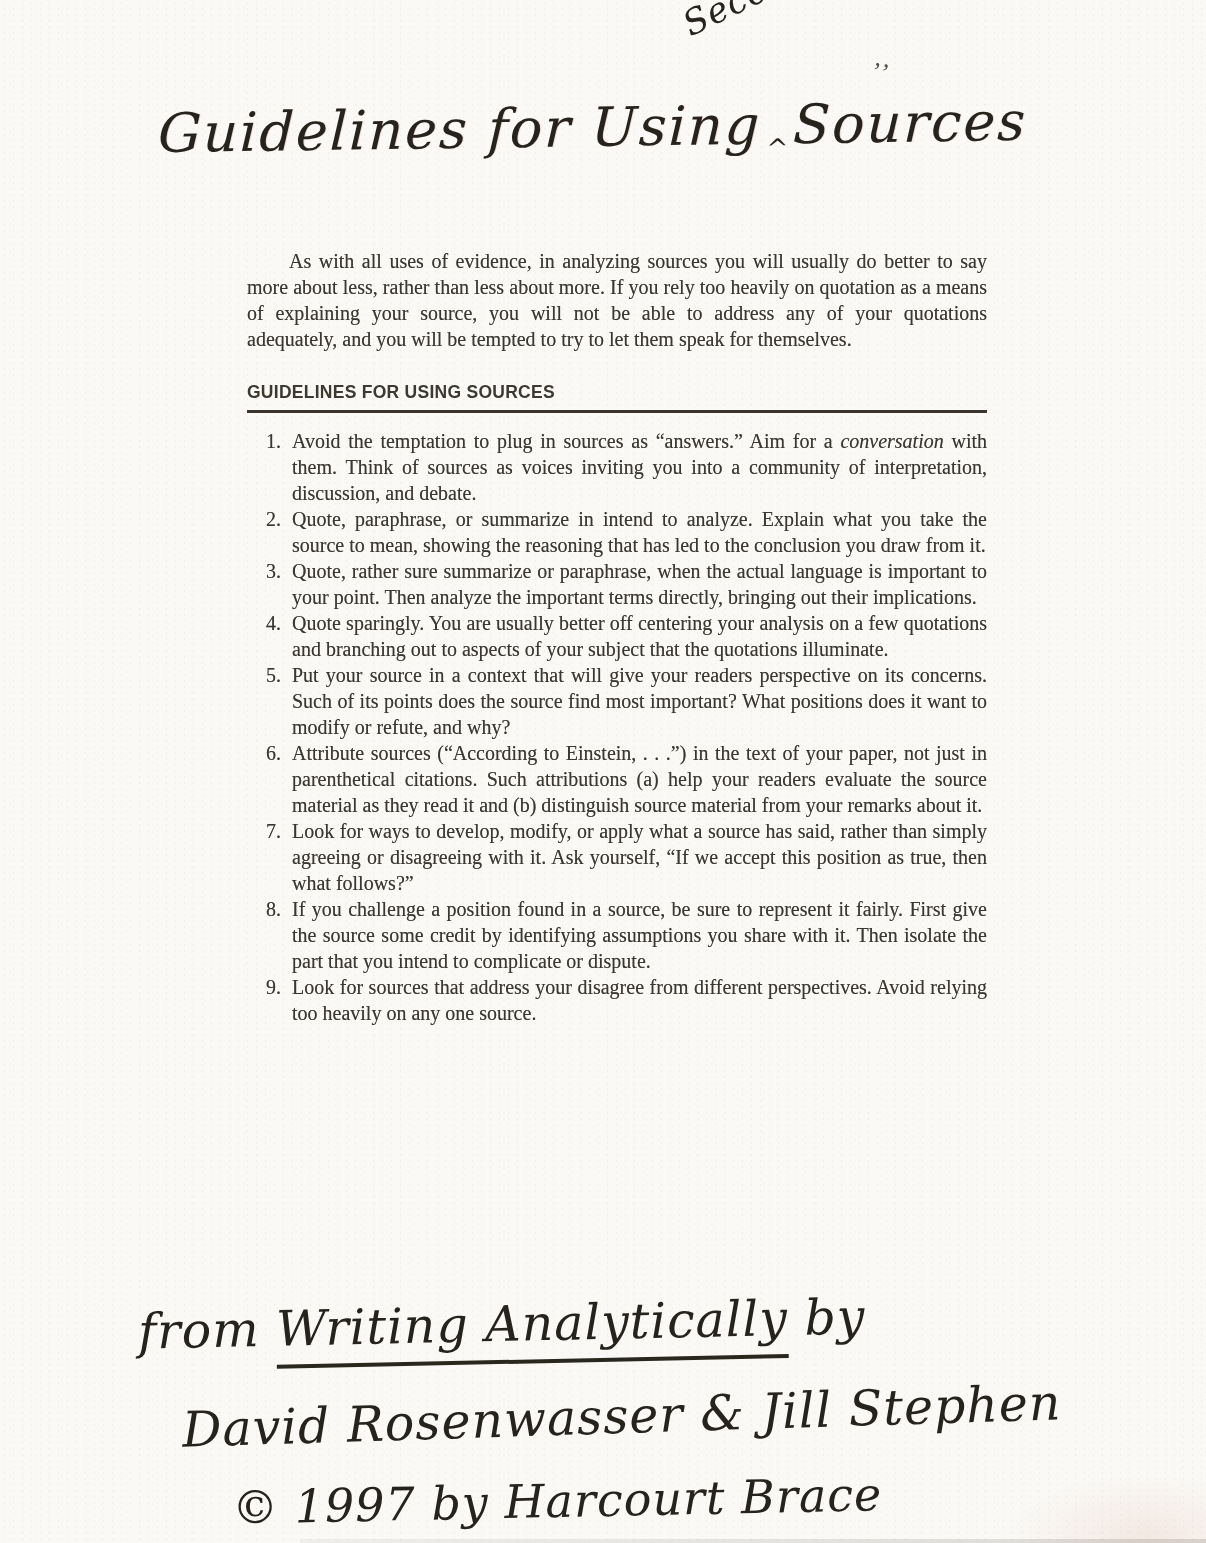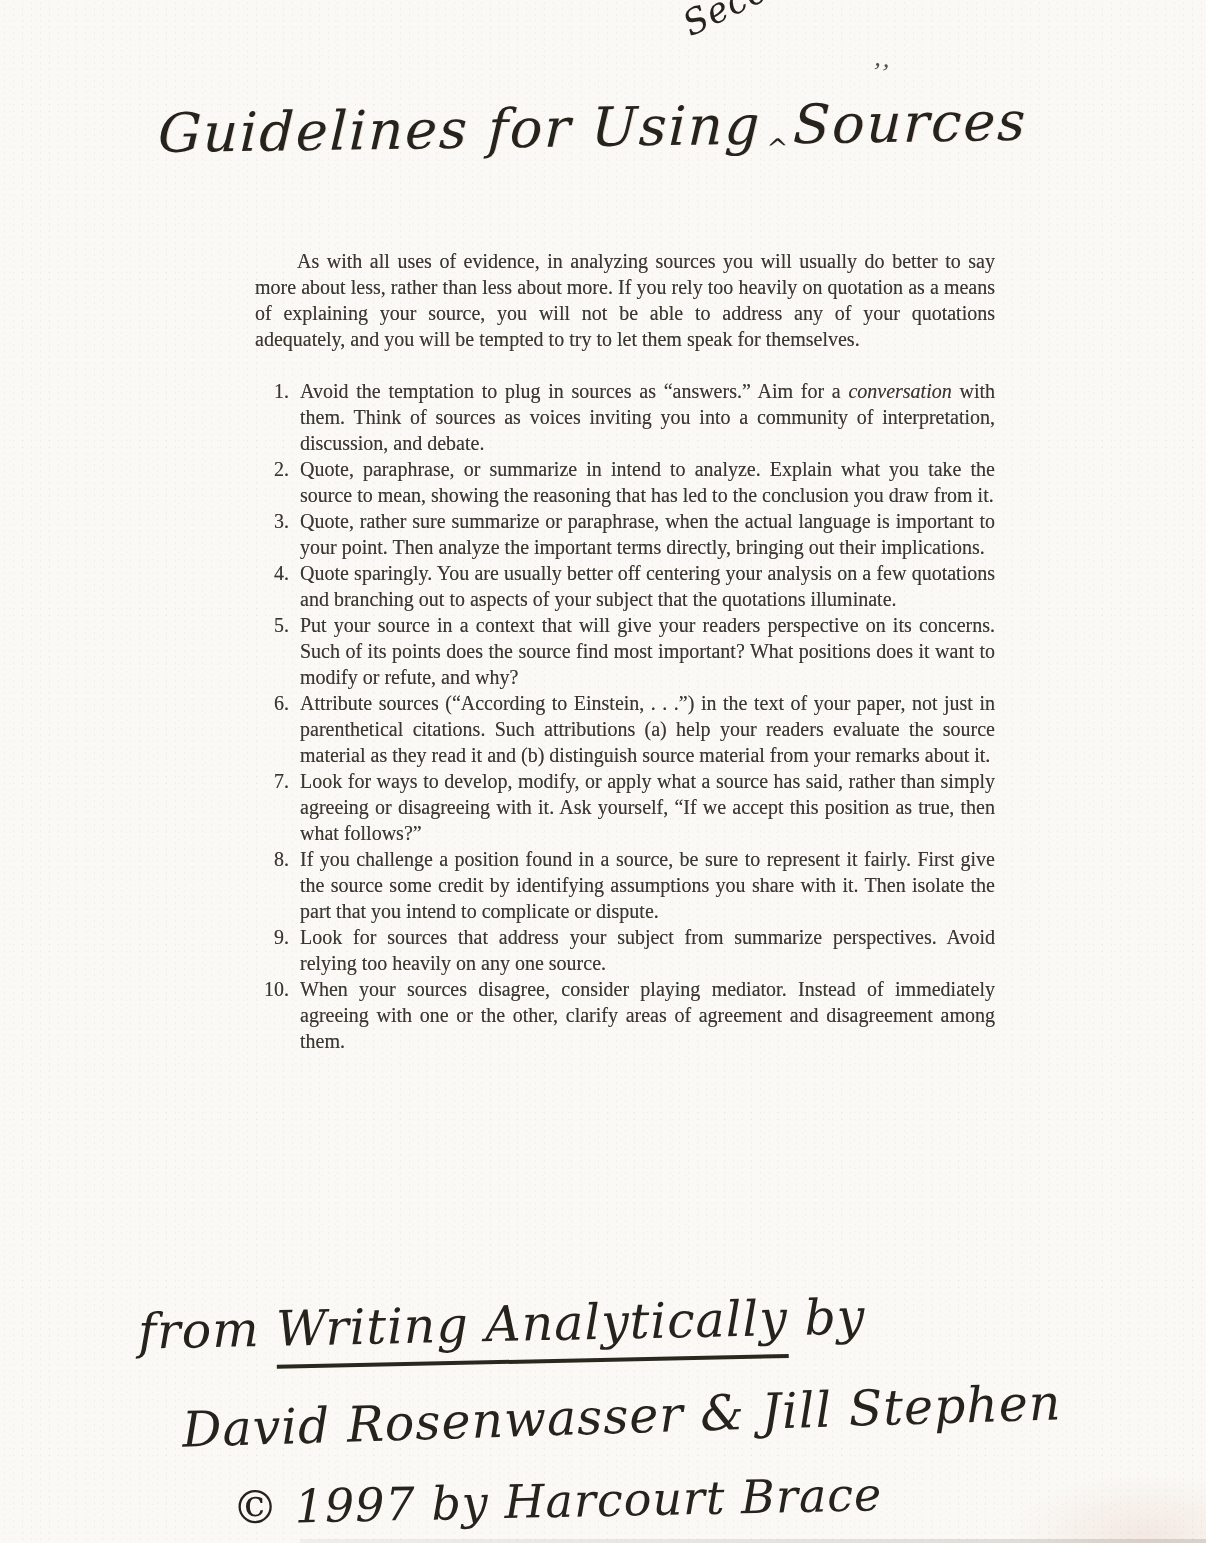--- a/index.html
+++ b/index.html
@@ -47,21 +47,21 @@
   .footer-line{position:absolute;letter-spacing:1px;}
   .footer-line-1{left:138px;top:1296px;font-size:49px;transform:rotate(-1.2deg);}
   .footer-line-2{left:182px;top:1388px;font-size:49px;transform:rotate(-1.8deg);}
   .footer-line-3{left:232px;top:1474px;font-size:46px;transform:rotate(-1.2deg);}
   .book-title-underline{
     border-bottom:4px solid #2a271f;
     padding-bottom:7px;
   }
   
   .typed{
-    position:absolute;left:255px;top:248px;width:740px;
+    position:absolute;left:247px;top:248px;width:740px;
     font-family:"Liberation Serif", serif;
     font-size:20px;line-height:26px;color:#3b3831;
     text-shadow:0 0 0.5px rgba(59,56,49,0.55);
   }
   .intro{margin:0 0 26px 0;text-indent:42px;text-align:justify;}
   .section-heading-row{
     border-bottom:3px solid #3a362e;
     padding-bottom:5px;margin-bottom:15px;
   }
   .section-heading{
@@ -99,20 +99,23 @@
 
   <div class="ditto-mark">’’</div>
 
   <div class="hand title-line">
     <span>Guidelines for Using</span><span class="title-caret">^</span><span>Sources</span>
   </div>
 
   <div class="typed">
     <p class="intro">As with all uses of evidence, in analyzing sources you will usually do better to say more about less, rather than less about more. If you rely too heavily on quotation as a means of explaining your source, you will not be able to address any of your quotations adequately, and you will be tempted to try to let them speak for themselves.</p>
 
+    <div class="section-heading-row">
+      <span class="section-heading">GUIDELINES FOR USING SOURCES</span>
+    </div>
 
     <ol class="glist" id="guidelines-list">
         <li class="glist-row">
           <span class="glist-num">1.</span>
           <span class="glist-txt">Avoid the temptation to plug in sources as “answers.” Aim for a <i>conversation</i> with them. Think of sources as voices inviting you into a community of interpretation, discussion, and debate.</span>
         </li>
         <li class="glist-row">
           <span class="glist-num">2.</span>
           <span class="glist-txt">Quote, paraphrase, or summarize in intend to analyze. Explain what you take the source to mean, showing the reasoning that has led to the conclusion you draw from it.</span>
         </li>
@@ -135,25 +138,21 @@
         <li class="glist-row">
           <span class="glist-num">7.</span>
           <span class="glist-txt">Look for ways to develop, modify, or apply what a source has said, rather than simply agreeing or disagreeing with it. Ask yourself, “If we accept this position as true, then what follows?”</span>
         </li>
         <li class="glist-row">
           <span class="glist-num">8.</span>
           <span class="glist-txt">If you challenge a position found in a source, be sure to represent it fairly. First give the source some credit by identifying assumptions you share with it. Then isolate the part that you intend to complicate or dispute.</span>
         </li>
         <li class="glist-row">
           <span class="glist-num">9.</span>
-          <span class="glist-txt">Look for sources that address your subject from summarize perspectives. Avoid relying too heavily on any one source.</span>
-        </li>
-        <li class="glist-row">
-          <span class="glist-num">10.</span>
-          <span class="glist-txt">When your sources disagree, consider playing mediator. Instead of immediately agreeing with one or the other, clarify areas of agreement and disagreement among them.</span>
+          <span class="glist-txt">Look for sources that address your disagree from different perspectives. Avoid relying too heavily on any one source.</span>
         </li>
       </ol>
   </div>
 
   <div class="hand footer-line footer-line-1">
     <span>from </span><span class="book-title-underline">Writing Analytically</span><span> by</span>
   </div>
   <div class="hand footer-line footer-line-2">David Rosenwasser  &amp; Jill Stephen</div>
   <div class="hand footer-line footer-line-3">© 1997  by Harcourt Brace</div>
 

